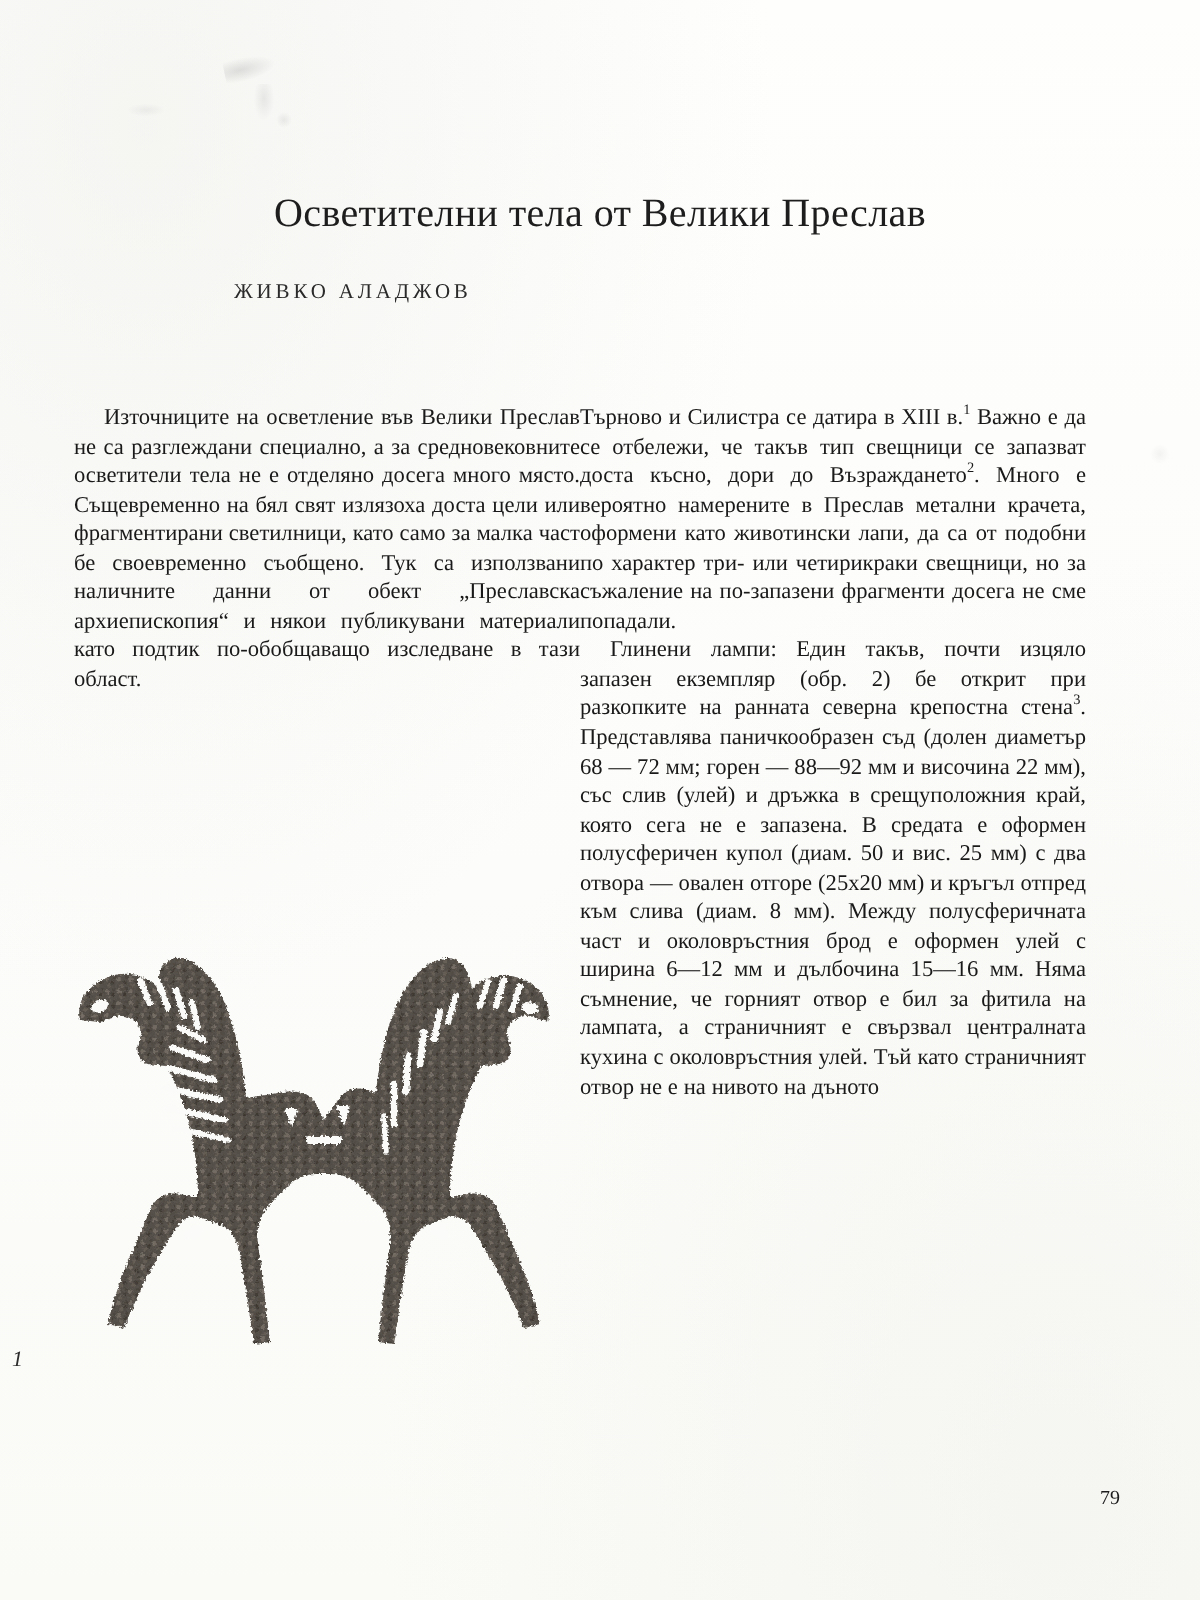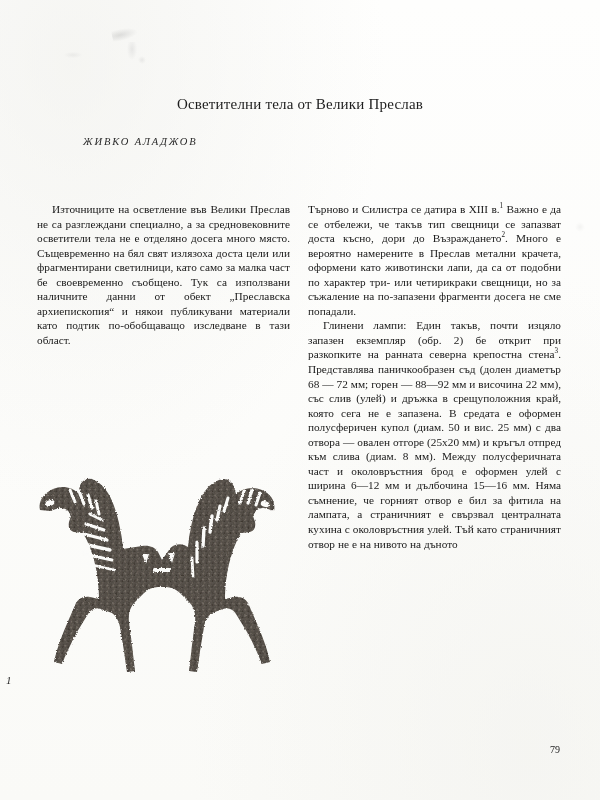--- a/index.html
+++ b/index.html
@@ -61,48 +61,46 @@
 
   
   #headings {
     position: absolute;
     left: 0;
     top: 96px;
     width: 600px;
   }
   #article-title {
     text-align: center;
-    font-size: 15px;
+    font-size: 20px;
     font-weight: 400;
     letter-spacing: 0.2px;
     color: #1d1d1d;
     line-height: 1.1;
     margin: 0;
     padding: 0 40px;
     font-family: "Liberation Serif", "DejaVu Serif", serif;
   }
   #article-author {
     margin: 23px 0 0 0;
-    padding-left: 83px;
+    padding-left: 117px;
     font-size: 10.5px;
     letter-spacing: 1.9px;
     color: #2a2a2a;
     font-weight: 400;
     font-family: "Liberation Serif", "DejaVu Serif", serif;
-    font-style: italic;
   }
 
   
   #columns {
     position: absolute;
     left: 37px;
     top: 202px;
     width: 524px;
     display: flex;
-    gap: 18px;
   }
   .col {
     width: 253px;
   }
   .col p {
     margin: 0;
     font-size: 11.3px;
     line-height: 14.55px;
     text-align: justify;
     text-justify: inter-word;

